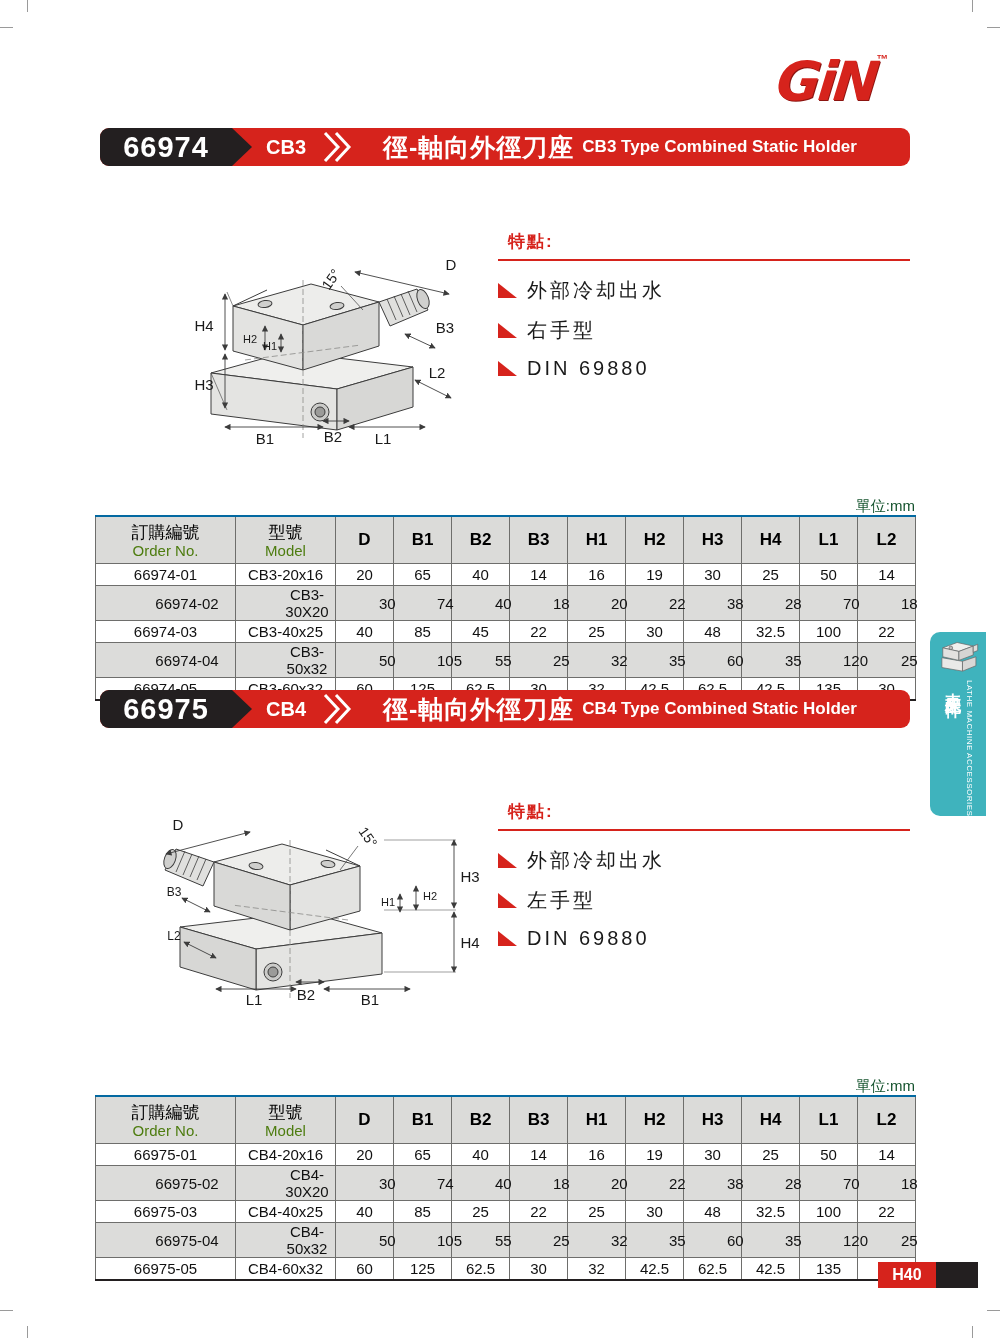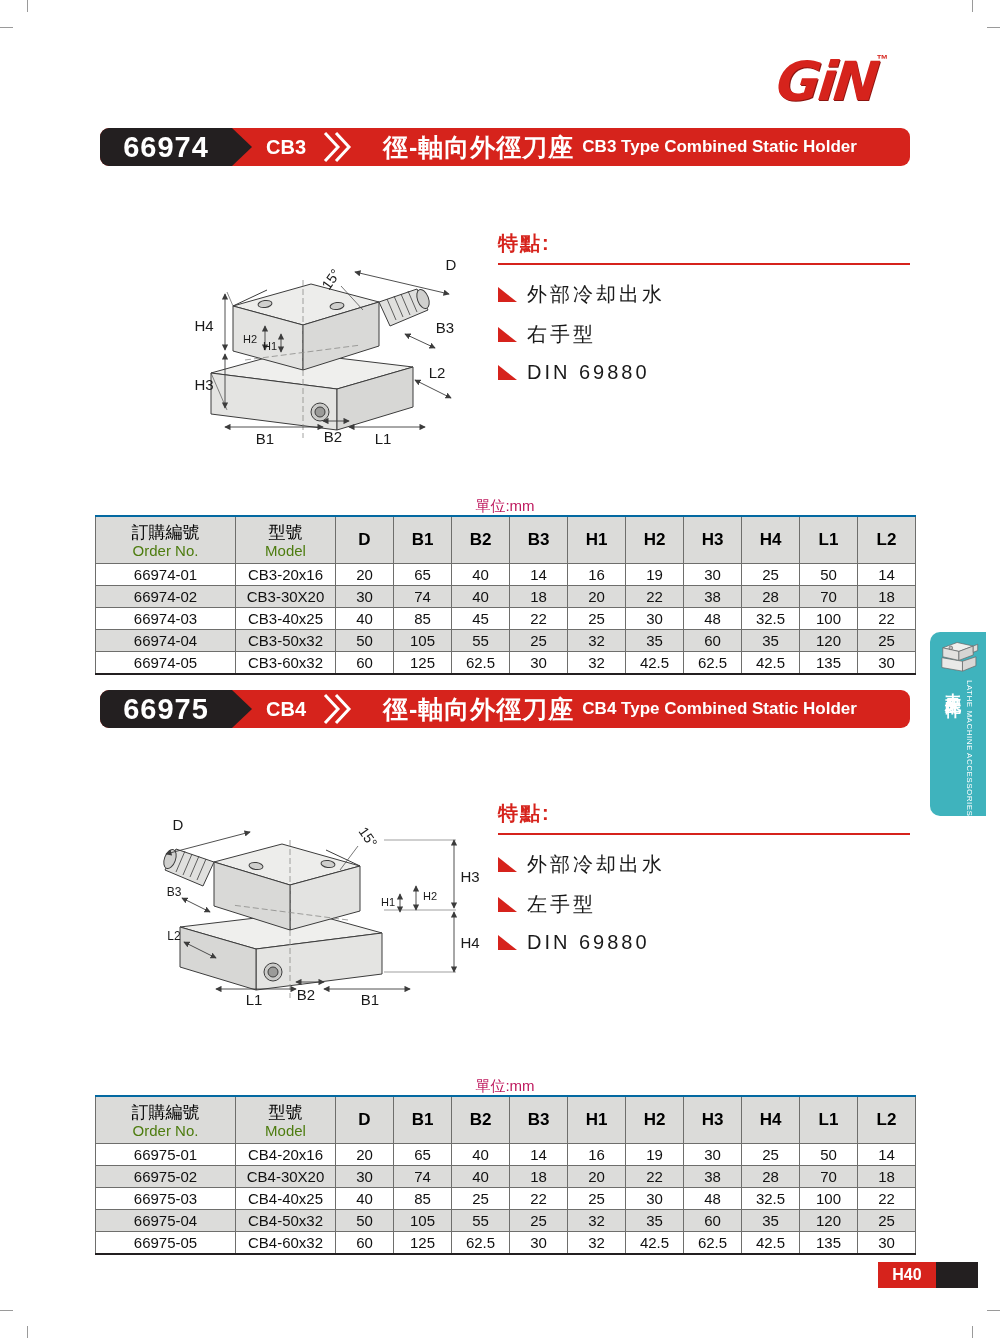--- a/index.html
+++ b/index.html
@@ -21,40 +21,40 @@
   .band .pn-arrow{position:absolute;left:132px;top:0;width:0;height:0;
     border-left:20px solid #231f20;border-top:19px solid transparent;border-bottom:19px solid transparent;}
   .band .type-code{position:absolute;left:166px;top:0;height:38px;line-height:38px;color:#fff;font-size:20px;font-weight:700;}
   .band .chev{position:absolute;left:222px;top:3px;}
   .band .titles{position:absolute;left:262px;top:0;height:38px;display:flex;align-items:center;color:#fff;white-space:nowrap;margin-left:21px;}
   .band .t-zh{font-size:25px;font-weight:700;letter-spacing:1px;}
   .band .t-en{font-size:17px;font-weight:700;margin-left:8px;}
 
   
   .features{left:498px;width:412px;}
-  .feat-title{color:#d6231c;font-size:20px;font-weight:700;letter-spacing:2px;}
+  .feat-title{color:#d6231c;font-size:17px;font-weight:700;letter-spacing:2px;margin-left:10px;}
   .feat-rule{border:none;border-top:2px solid #d6231c;margin:6px 0 0 0;}
   .feat-list{margin-top:16px;}
   .feat-item{display:flex;align-items:center;margin-bottom:13px;font-size:20px;color:#1a1a1a;letter-spacing:3px;}
   .tri{width:0;height:0;border-bottom:15px solid #d6231c;border-right:19px solid transparent;margin-right:10px;flex:none;}
 
   
-  .unit{left:95px;width:820px;text-align:center;font-size:15px;color:#be185d;}
+  .unit{left:95px;width:820px;text-align:right;font-size:15px;color:#14532d;}
 
   
   table.spec{border-collapse:collapse;table-layout:fixed;width:820px;background:#fff;}
   table.spec th,table.spec td{border:1px solid #6e6e6c;text-align:center;padding:0;}
   table.spec thead th{background:#dbdbd9;height:46px;font-weight:400;
     border-top:2px solid #0369a1;}
   table.spec .zh{font-size:17px;line-height:20px;display:block;}
   table.spec .en{font-size:15px;line-height:15px;display:block;color:#4d7c0f;}
   table.spec th.dim{font-size:17px;font-weight:700;}
   table.spec td{height:21px;font-size:15px;color:#111;}
   table.spec td.ord{font-weight:400;margin-top:32px;}
-  table.spec tr.alt td{background:#dcdcda;}
+  table.spec tr.alt td{background:#dcdcda;padding-left:43px;}
   table.spec tbody tr:last-child td{border-bottom:2px solid #231f20;}
 
   
   svg text{font-family:"Liberation Sans",sans-serif;fill:#1a1a1a;}
 
   
   .side-tab{right:14px;top:632px;width:56px;height:184px;background:#3fb3bd;border-radius:10px 0 0 10px;
     display:flex;flex-direction:column;align-items:center;padding-top:6px;box-sizing:border-box;}
   .tab-texts{display:flex;flex-direction:row;margin-top:4px;color:#fff;}
   .tab-zh{writing-mode:vertical-rl;font-size:16px;letter-spacing:3px;font-weight:700;}

